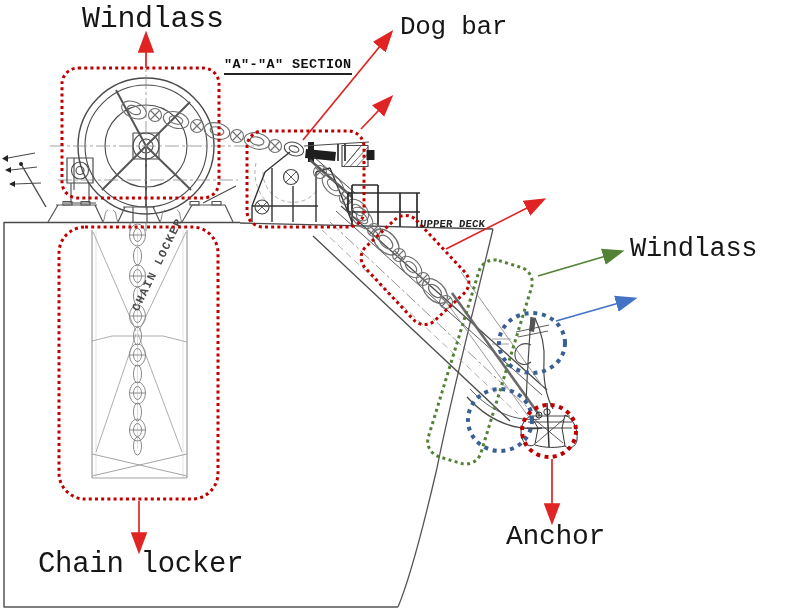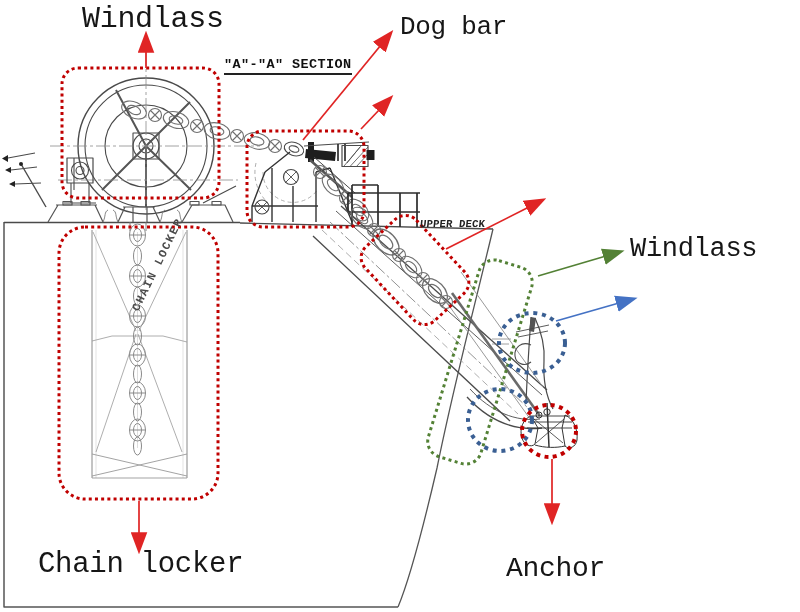--- a/index.html
+++ b/index.html
@@ -6,21 +6,21 @@
   .stage{position:relative;width:788px;height:612px;background:#ffffff;overflow:hidden;
          font-family:Liberation Mono, monospace;}
   svg.layer{position:absolute;left:0;top:0;}
   .label{position:absolute;line-height:1.05;color:#161616;white-space:nowrap;letter-spacing:-0.3px;}
   .lbl-windlass{left:82px;top:4px;font-size:30px;}
   .lbl-dogbar{left:400px;top:14px;font-size:26px;}
   .lbl-compressor{left:402px;top:84px;font-size:30px;}
   .lbl-hawse{left:545px;top:159px;font-size:30px;}
   .lbl-bolster{left:630px;top:235px;font-size:27px;}
   .lbl-bellmouth{left:647px;top:287px;font-size:28px;}
-  .lbl-anchor{left:506px;top:554px;font-size:28px;}
+  .lbl-anchor{left:506px;top:522px;font-size:28px;}
   .lbl-locker{left:38px;top:550px;font-size:29px;}
   .section-title{position:absolute;left:224px;top:57px;font-size:13.5px;font-weight:bold;color:#111;
                  border-bottom:2px solid #222;padding-bottom:1px;letter-spacing:0.4px;white-space:nowrap;}
   .upper-deck{position:absolute;left:420px;top:218px;font-size:10.5px;font-weight:bold;color:#222;
               letter-spacing:0.2px;transform:skewX(-6deg);white-space:nowrap;}
   .locker-text{position:absolute;left:141px;top:300px;font-size:11.5px;font-weight:bold;color:#4a4a4a;
                letter-spacing:1.6px;transform:rotate(-64deg);transform-origin:0 100%;white-space:nowrap;}
 </style>
 </head>
 <body>

